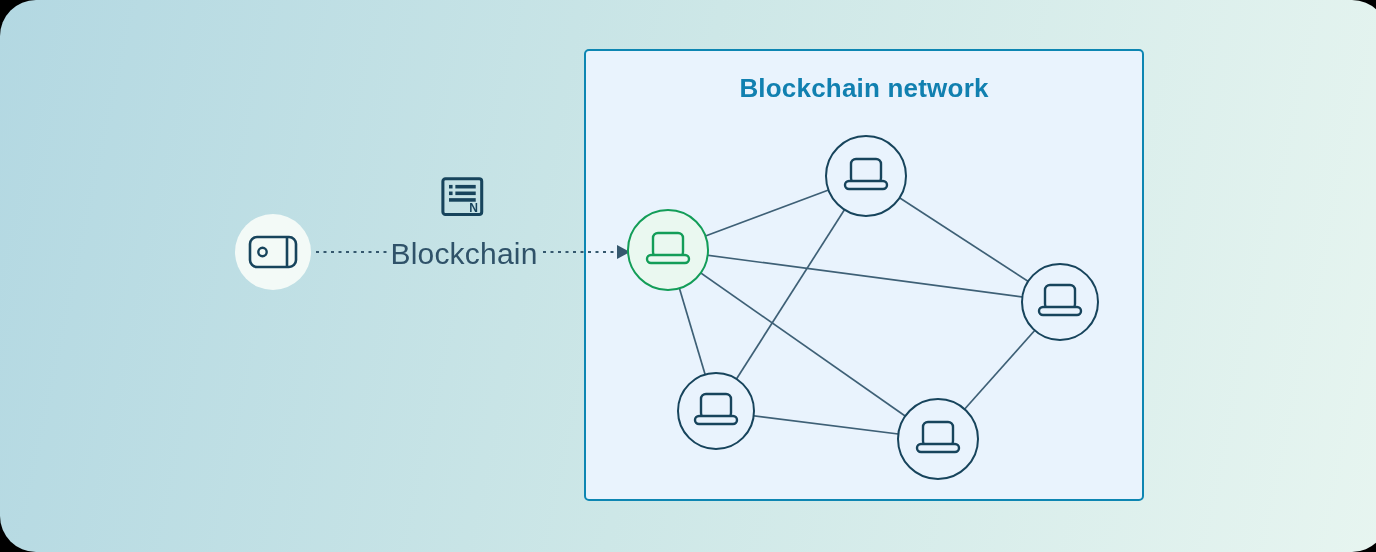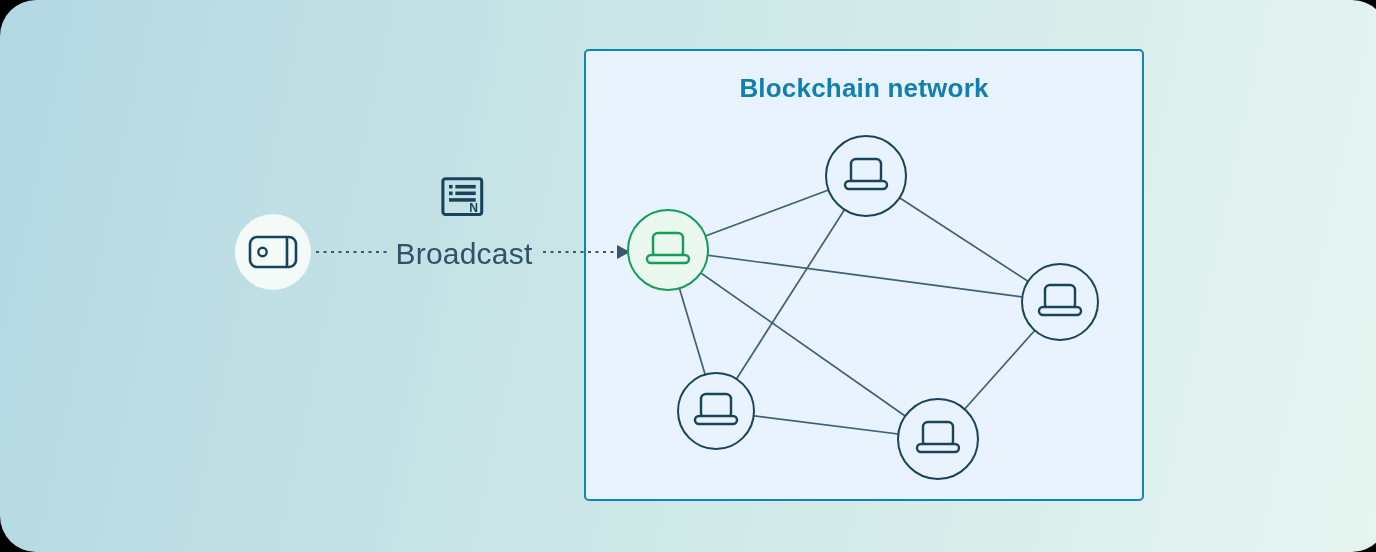--- a/index.html
+++ b/index.html
@@ -97,21 +97,21 @@
   <svg class="doc-icon" width="46" height="42" viewBox="0 0 36 33">
     <rect x="2.2" y="2.2" width="30.5" height="28" rx="2" fill="none" stroke="#17445c" stroke-width="2.4"></rect>
     <rect x="7" y="7" width="2.8" height="2.8" fill="#17445c"></rect>
     <rect x="12" y="7" width="16" height="2.8" fill="#17445c"></rect>
     <rect x="7" y="12.2" width="2.8" height="2.8" fill="#17445c"></rect>
     <rect x="12" y="12.2" width="16" height="2.8" fill="#17445c"></rect>
     <rect x="7" y="17.4" width="21" height="2.8" fill="#17445c"></rect>
     <text x="23" y="28.2" font-size="9.5" font-weight="700" font-family="Liberation Sans, sans-serif" fill="#17445c">N</text>
   </svg>
 
-  <div class="broadcast-label">Broadcast</div>
+  <div class="broadcast-label">Blockchain</div>
 
   <svg class="overlay" id="overlay-svg" viewBox="0 0 1376 552">
       <line x1="316" y1="252" x2="389" y2="252" stroke="#35586e" stroke-width="2" stroke-dasharray="3 4.5"></line>
       <line x1="543" y1="252" x2="616" y2="252" stroke="#35586e" stroke-width="2" stroke-dasharray="3 4.5"></line>
       <polygon points="617,245 630,252 617,259" fill="#35586e"></polygon>
       <line x1="668" y1="250" x2="866" y2="176" stroke="#3e6076" stroke-width="1.7"></line>
       <line x1="668" y1="250" x2="1060" y2="302" stroke="#3e6076" stroke-width="1.7"></line>
       <line x1="668" y1="250" x2="716" y2="411" stroke="#3e6076" stroke-width="1.7"></line>
       <line x1="668" y1="250" x2="938" y2="439" stroke="#3e6076" stroke-width="1.7"></line>
       <line x1="866" y1="176" x2="1060" y2="302" stroke="#3e6076" stroke-width="1.7"></line>

